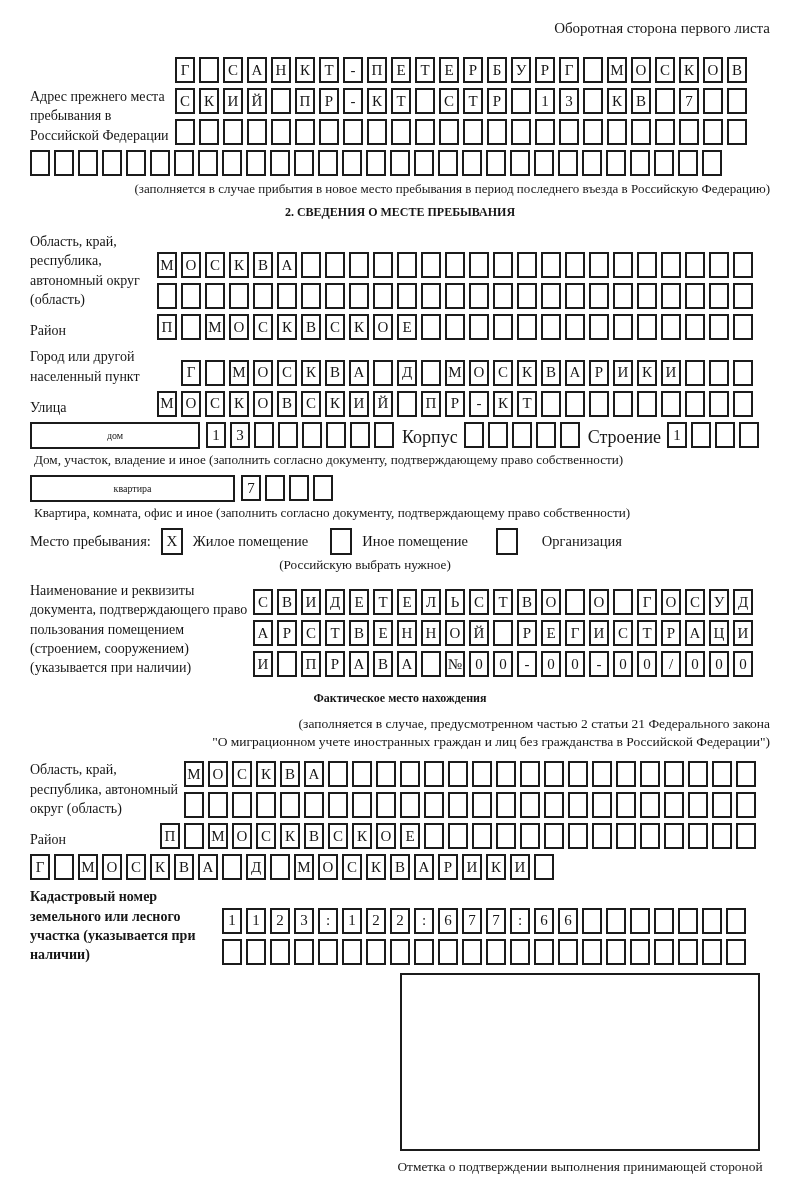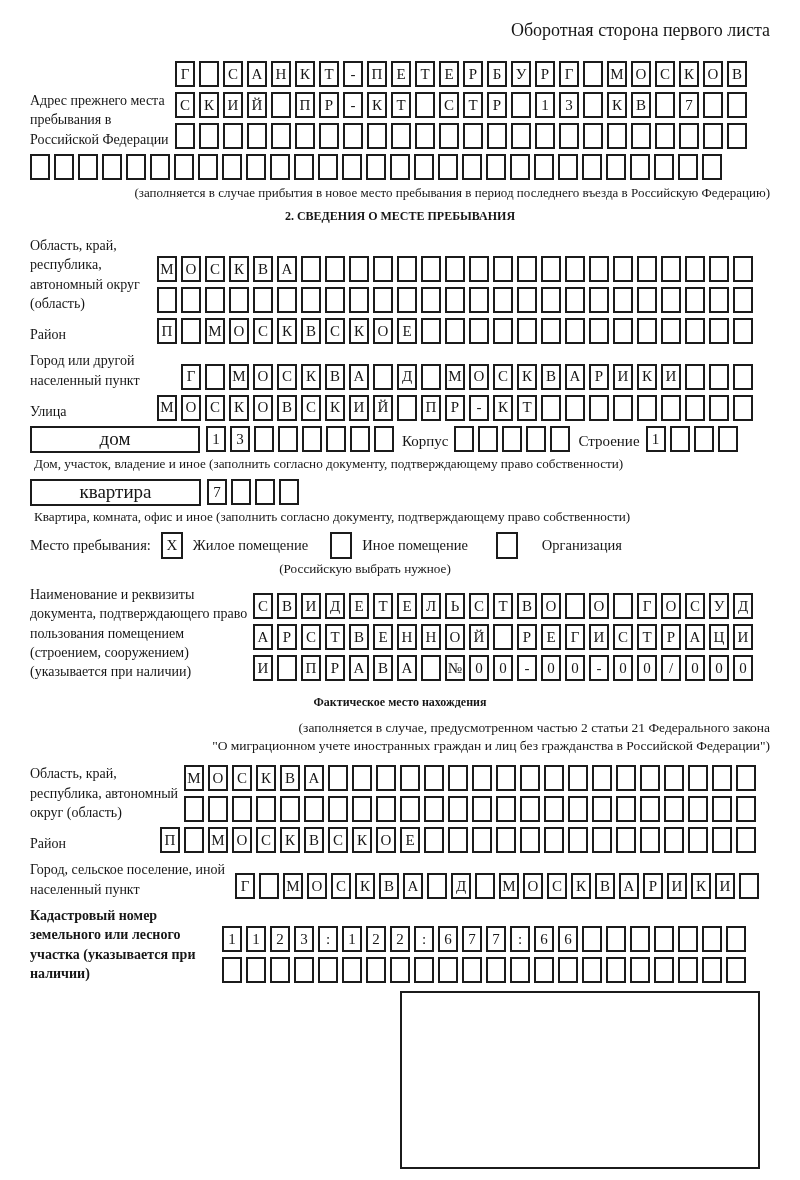--- a/index.html
+++ b/index.html
@@ -3,21 +3,21 @@
 <meta charset="utf-8">
 <style>
   * { box-sizing: border-box; }
   html,body { margin:0; padding:0; background:#fff; }
   body {
     width:800px; height:1180px; margin:0 auto;
     padding:20px 30px 10px 30px;
     font-family:"Liberation Serif", serif;
     color:#161616; overflow:hidden;
   }
-  .hdr-note { text-align:right; font-size:18px; margin-bottom:20px; }
+  .hdr-note { text-align:right; font-size:15px; margin-bottom:20px; }
 
   .frow { display:flex; align-items:flex-end; }
   .flabel { font-size:14px; line-height:1.38; flex:0 0 auto; padding-top:2px; }
   .cellcol { display:flex; flex-direction:column; gap:5px; }
   .cellrow { display:flex; gap:4px; }
   .cell {
     width:20px; height:26px; border:2px solid #1b1b1b;
     display:flex; align-items:center; justify-content:center;
     font-size:15px; line-height:1; background:#fff; flex:0 0 auto;
   }
@@ -31,25 +31,25 @@
   .w-obl2  { width:154px; }
   .w-raion2{ width:130px; }
   .w-gorod2{ width:205px; }
   .w-kad   { width:192px;font-weight:bold; }
 
   .mb5 { margin-bottom:5px; }
   .mb8 { margin-bottom:8px; }
 
   .widebox {
     border:2px solid #1b1b1b; height:27px; display:flex;
-    align-items:center; justify-content:center; font-size:19px; flex:0 0 auto;
+    align-items:center; justify-content:center; font-size:10px; flex:0 0 auto;
   }
   .box-dom { width:170px; }
-  .box-kv  { width:171px; }
-  .inline-lbl { font-size:15px; padding:4px 6px 0 8px; flex:0 0 auto; }
+  .box-kv  { width:205px; }
+  .inline-lbl { font-size:18px; padding:4px 6px 0 8px; flex:0 0 auto; }
 
   .small-note { font-size:13.2px; margin:3px 0 7px 4px; }
 
   .mesto-row { display:flex; align-items:center; margin:4px 0 2px 0; }
   .mesto-row .lbl { font-size:14.5px; }
   .chkbox {
     width:22px; height:27px; border:2px solid #1b1b1b; margin:0 10px;
     display:flex; align-items:center; justify-content:center; font-size:15px; flex:0 0 auto;
   }
   .mesto-note { font-size:13.2px; text-align:center; width:430px; margin-left:120px; margin-bottom:6px; }
@@ -549,21 +549,20 @@
       <div class="cell"></div>
       <div class="cell"></div>
       <div class="cell"></div>
       <div class="cell"></div>
       <div class="cell"></div>
       <div class="cell"></div>
     </div>
 </div>
 
 <div class="frow mb5">
-  <div class="flabel w-gorod2">Город, сельское поселение, иной населенный пункт</div>
   <div class="cellrow">
       <div class="cell">Г</div>
       <div class="cell"></div>
       <div class="cell">М</div>
       <div class="cell">О</div>
       <div class="cell">С</div>
       <div class="cell">К</div>
       <div class="cell">В</div>
       <div class="cell">А</div>
       <div class="cell"></div>

